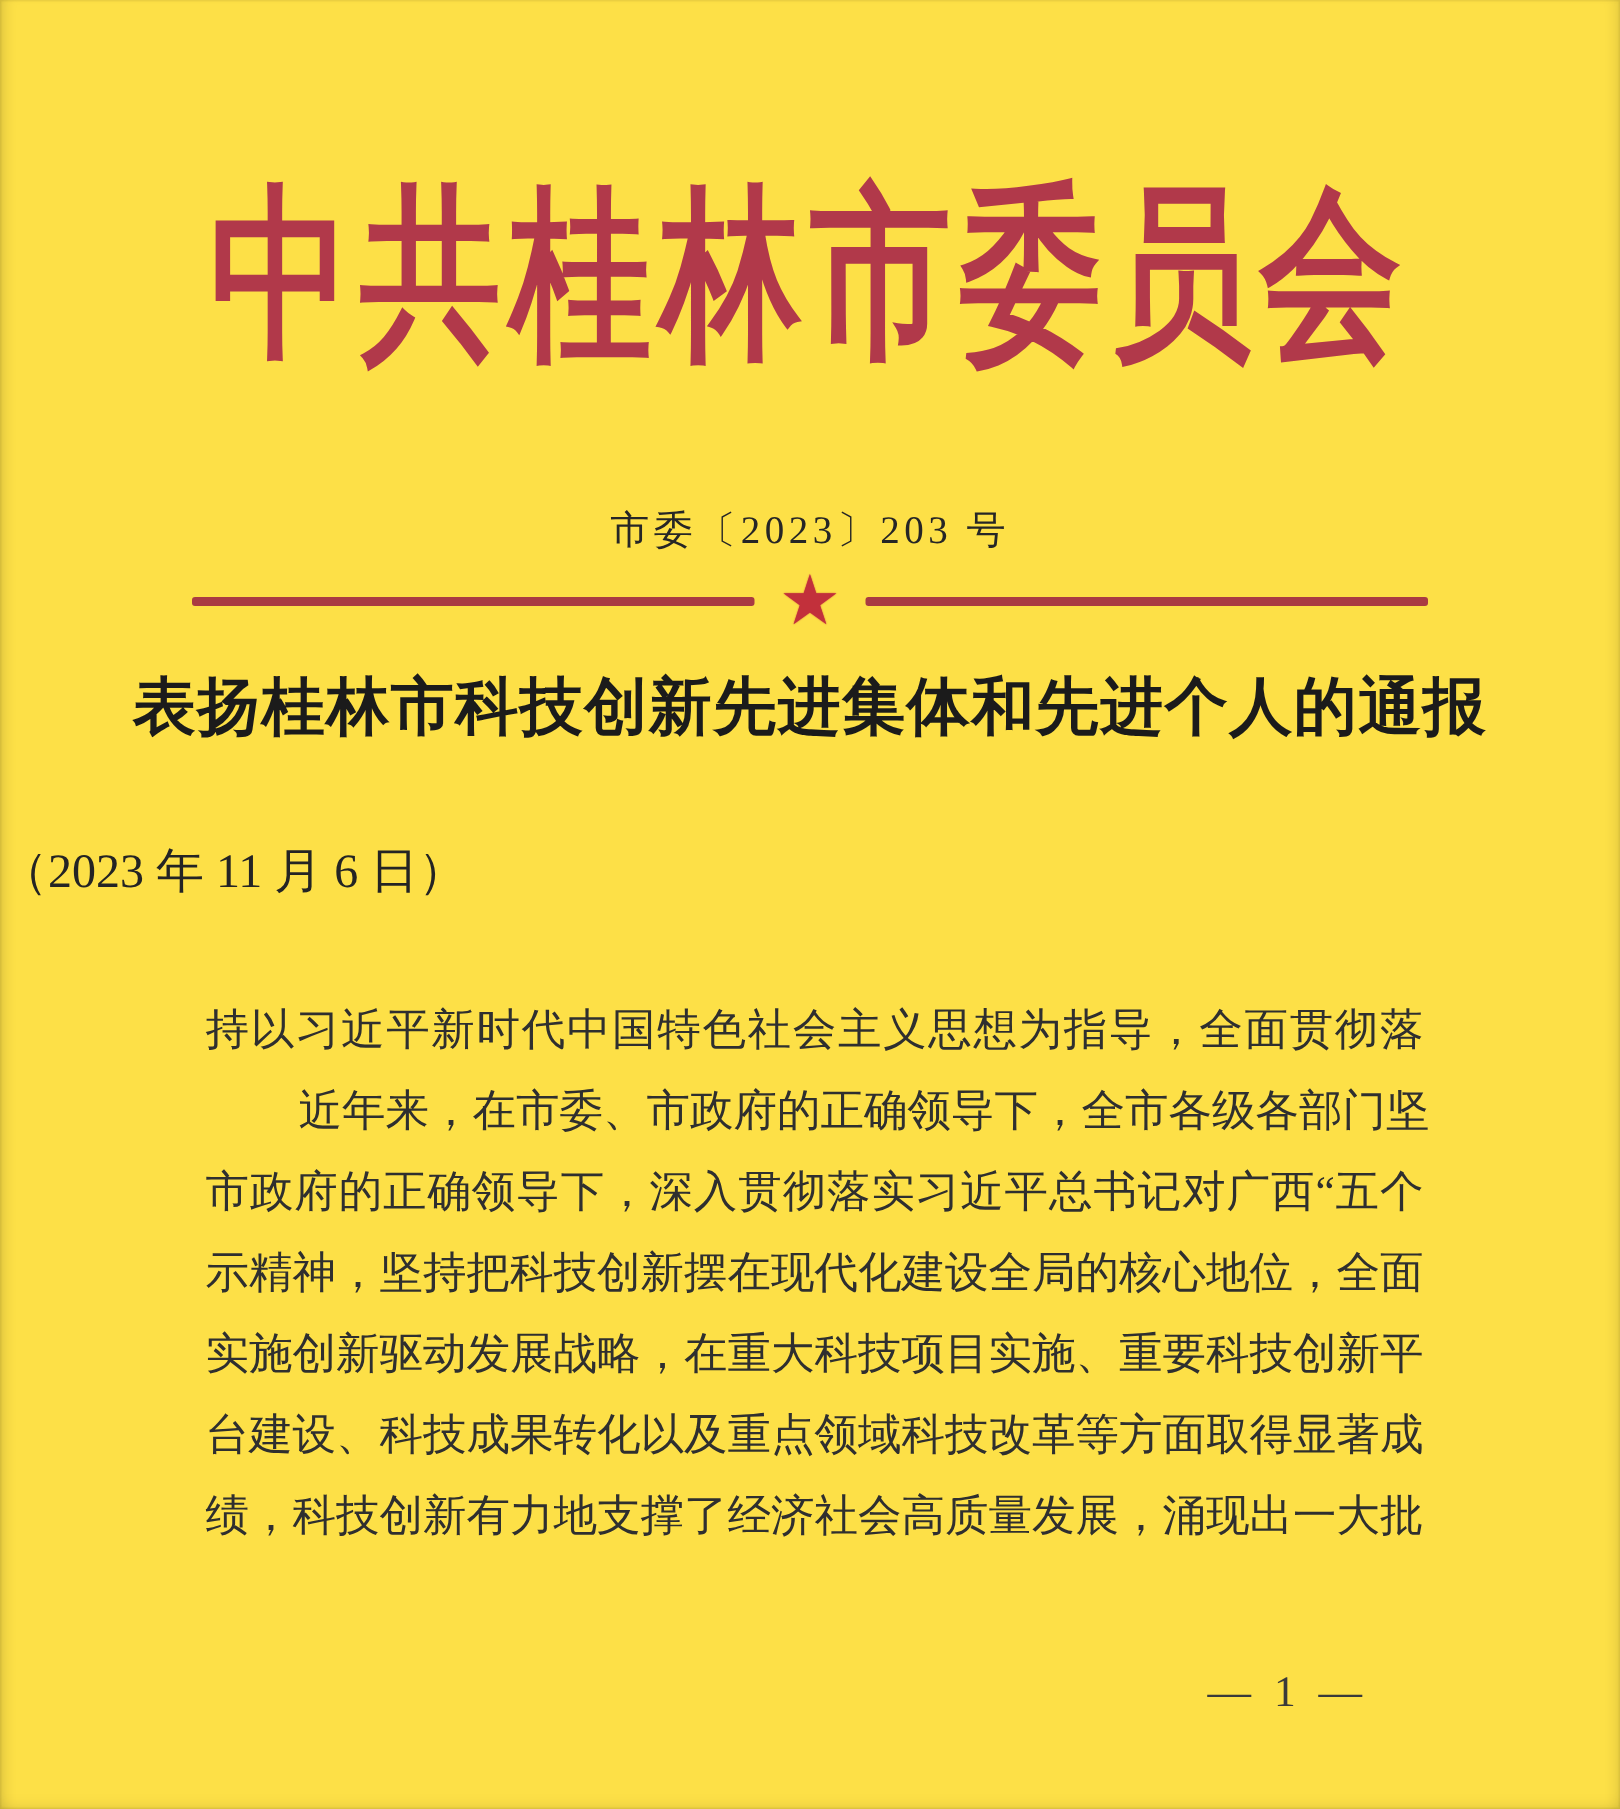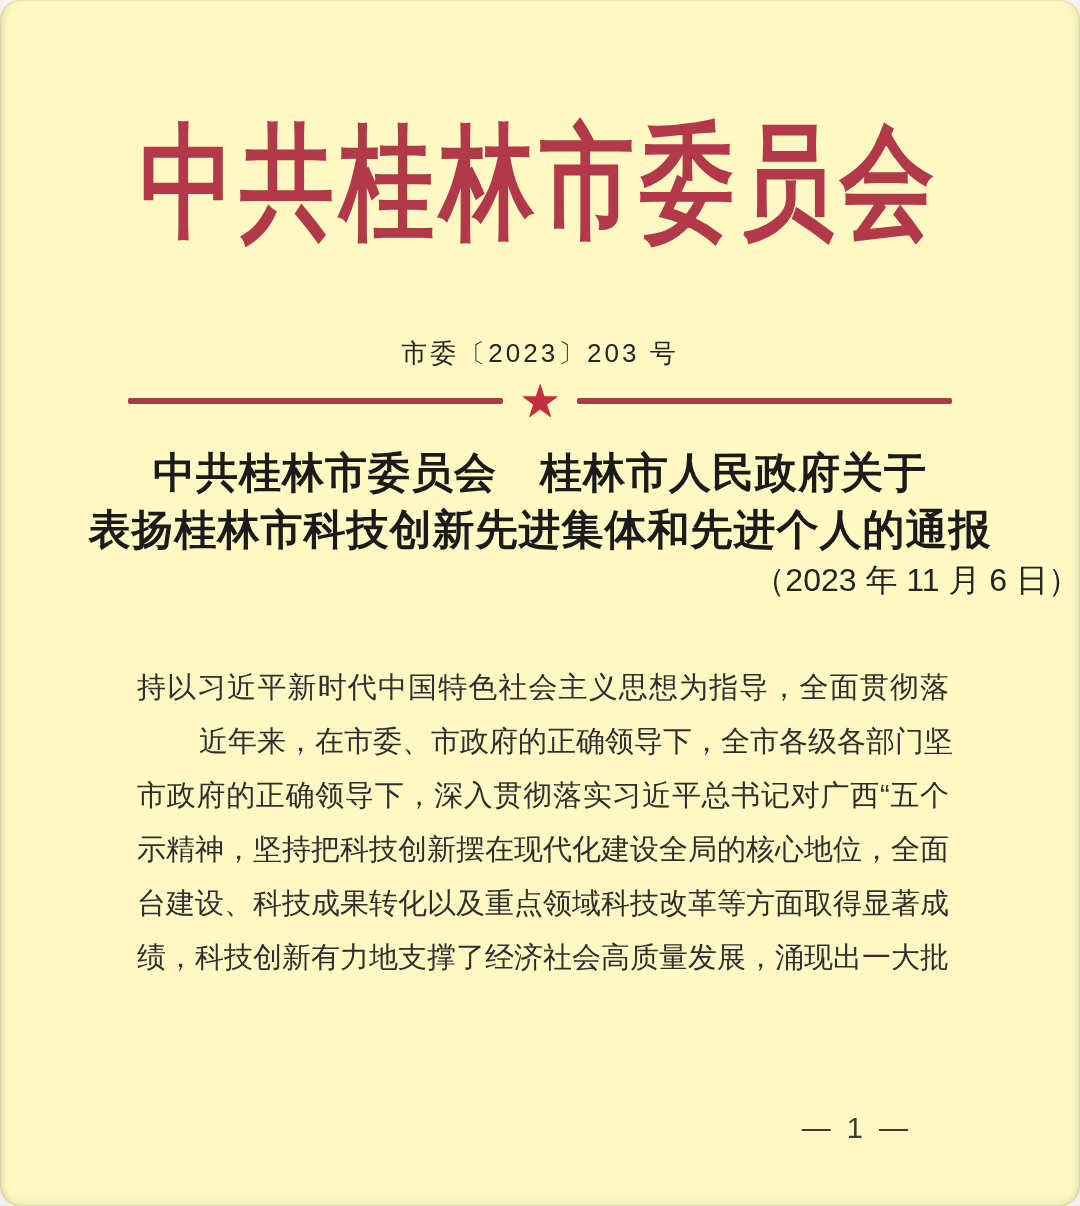--- a/index.html
+++ b/index.html
@@ -8,29 +8,28 @@
     --star-red:#c2303b;
     --title-black:#1b1b1b;
     --body-black:#2f2f2f;
   }
   *{box-sizing:border-box;}
   html,body{margin:0;padding:0;background:#f3f1ee;}
   .page{
     position:relative;
     width:1080px;height:1206px;
     margin:0 auto;
-    background:#fef9c3;
-    font-family:Liberation Sans, sans-serif;
+    background:#fde047;
+    font-family:Liberation Serif, serif;
     overflow:hidden;
     box-shadow:
       inset 0 0 0 1px rgba(0,0,0,0.05),
       inset 8px 0 10px -7px rgba(0,0,0,0.18),
       inset -8px 0 10px -7px rgba(0,0,0,0.14),
       inset 0 -8px 10px -7px rgba(0,0,0,0.10);
-    border-radius: 20px;
   }
   .letterhead{
     position:absolute;top:100px;left:0;right:0;
     text-align:center;
     font-size:94px;
     font-weight:bold;
     letter-spacing:6px;
     color:var(--letterhead-red);
     transform:scaleY(1.32);
     transform-origin:center top;
@@ -62,21 +61,21 @@
     position:absolute;top:444px;left:0;right:0;
     margin:0;
     text-align:center;
     font-size:42px;line-height:57px;
     font-weight:bold;
     letter-spacing:1px;
     color:var(--title-black);
   }
   .doc-date{
     position:absolute;top:560px;left:0;right:0;
-    text-align:right;
+    text-align:left;
     font-size:32px;line-height:40px;
     color:#242424;
   }
   .doc-body{
     position:absolute;top:660px;left:137px;width:812px;
     color:var(--body-black);
   }
   .body-line{
     font-size:29px;
     height:54px;line-height:54px;
@@ -102,30 +101,30 @@
 
   <div class="doc-number">市委〔2023〕203 号</div>
 
   <div class="separator">
     <div class="sep-line"></div>
     <span class="sep-star">★</span>
     <div class="sep-line"></div>
   </div>
 
   <h1 class="doc-title">
-    <div>中共桂林市委员会　桂林市人民政府关于</div>
     <div>表扬桂林市科技创新先进集体和先进个人的通报</div>
   </h1>
 
   <div class="doc-date">（2023 年 11 月 6 日）</div>
 
   <div class="doc-body">
     <div class="body-line">持以习近平新时代中国特色社会主义思想为指导，全面贯彻落</div>
     <div class="body-line indent">近年来，在市委、市政府的正确领导下，全市各级各部门坚</div>
     <div class="body-line">市政府的正确领导下，深入贯彻落实习近平总书记对广西“五个</div>
     <div class="body-line">示精神，坚持把科技创新摆在现代化建设全局的核心地位，全面</div>
+    <div class="body-line">实施创新驱动发展战略，在重大科技项目实施、重要科技创新平</div>
     <div class="body-line">台建设、科技成果转化以及重点领域科技改革等方面取得显著成</div>
     <div class="body-line">绩，科技创新有力地支撑了经济社会高质量发展，涌现出一大批</div>
   </div>
 
   <div class="page-number">— 1 —</div>
 
 </div>
 
 </body></html>

